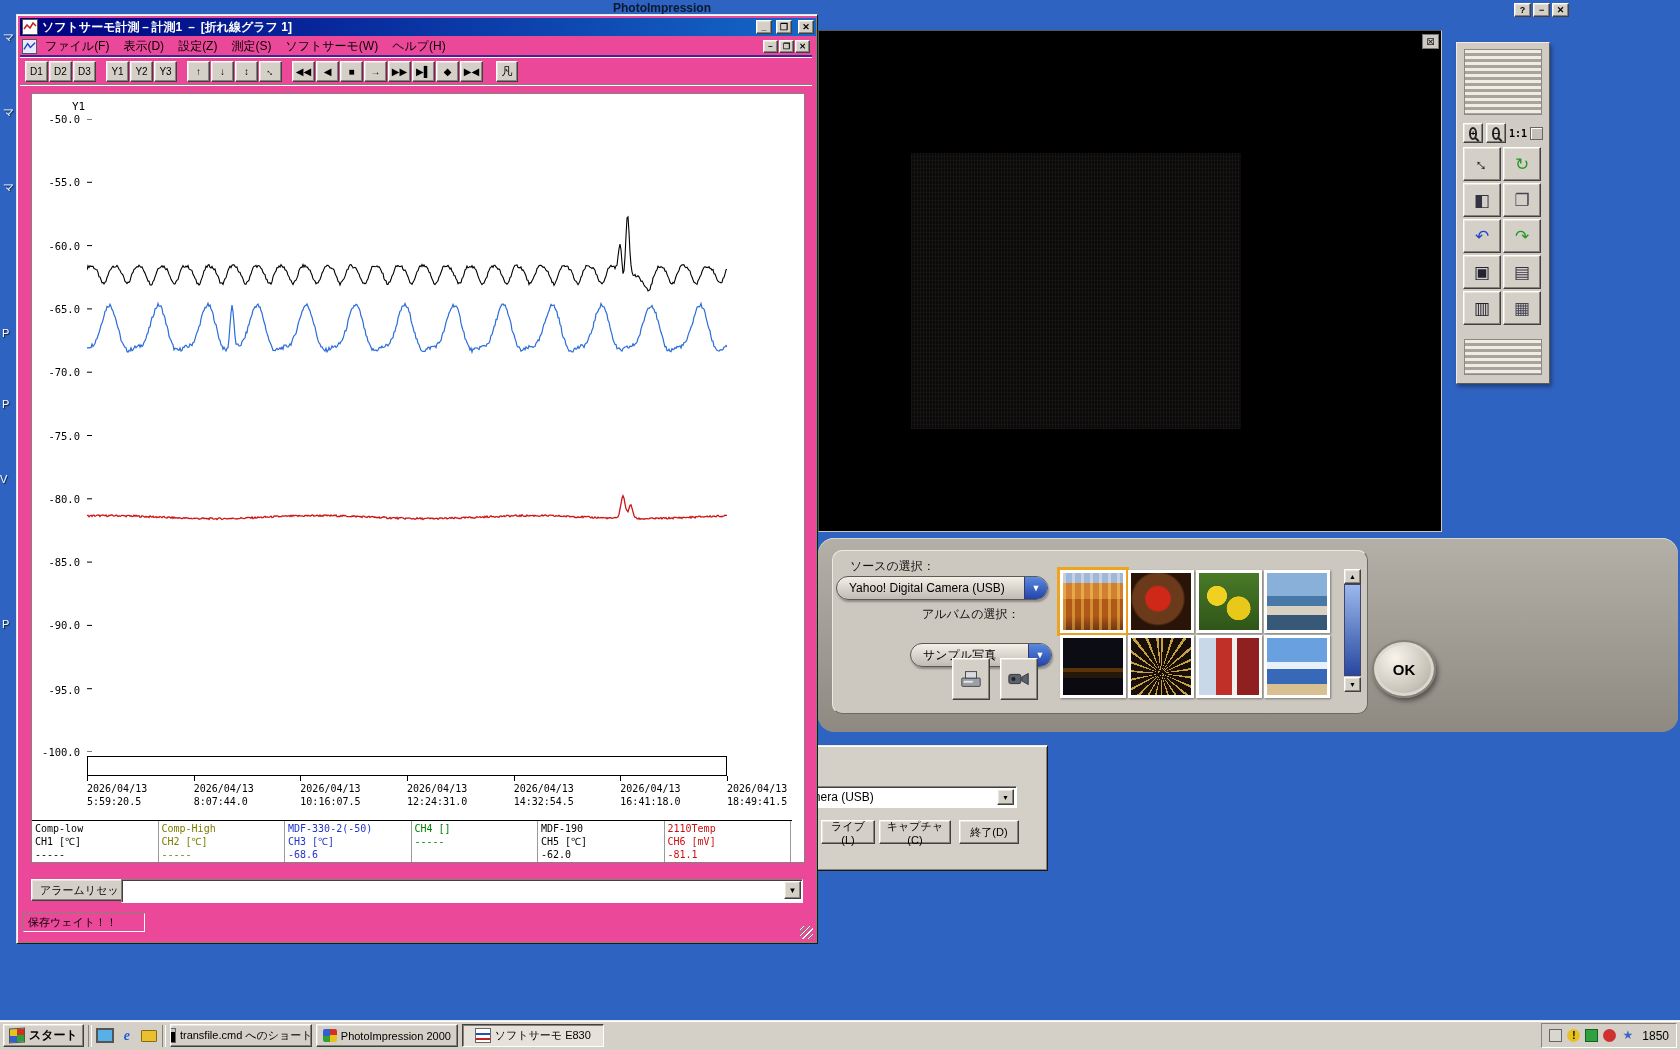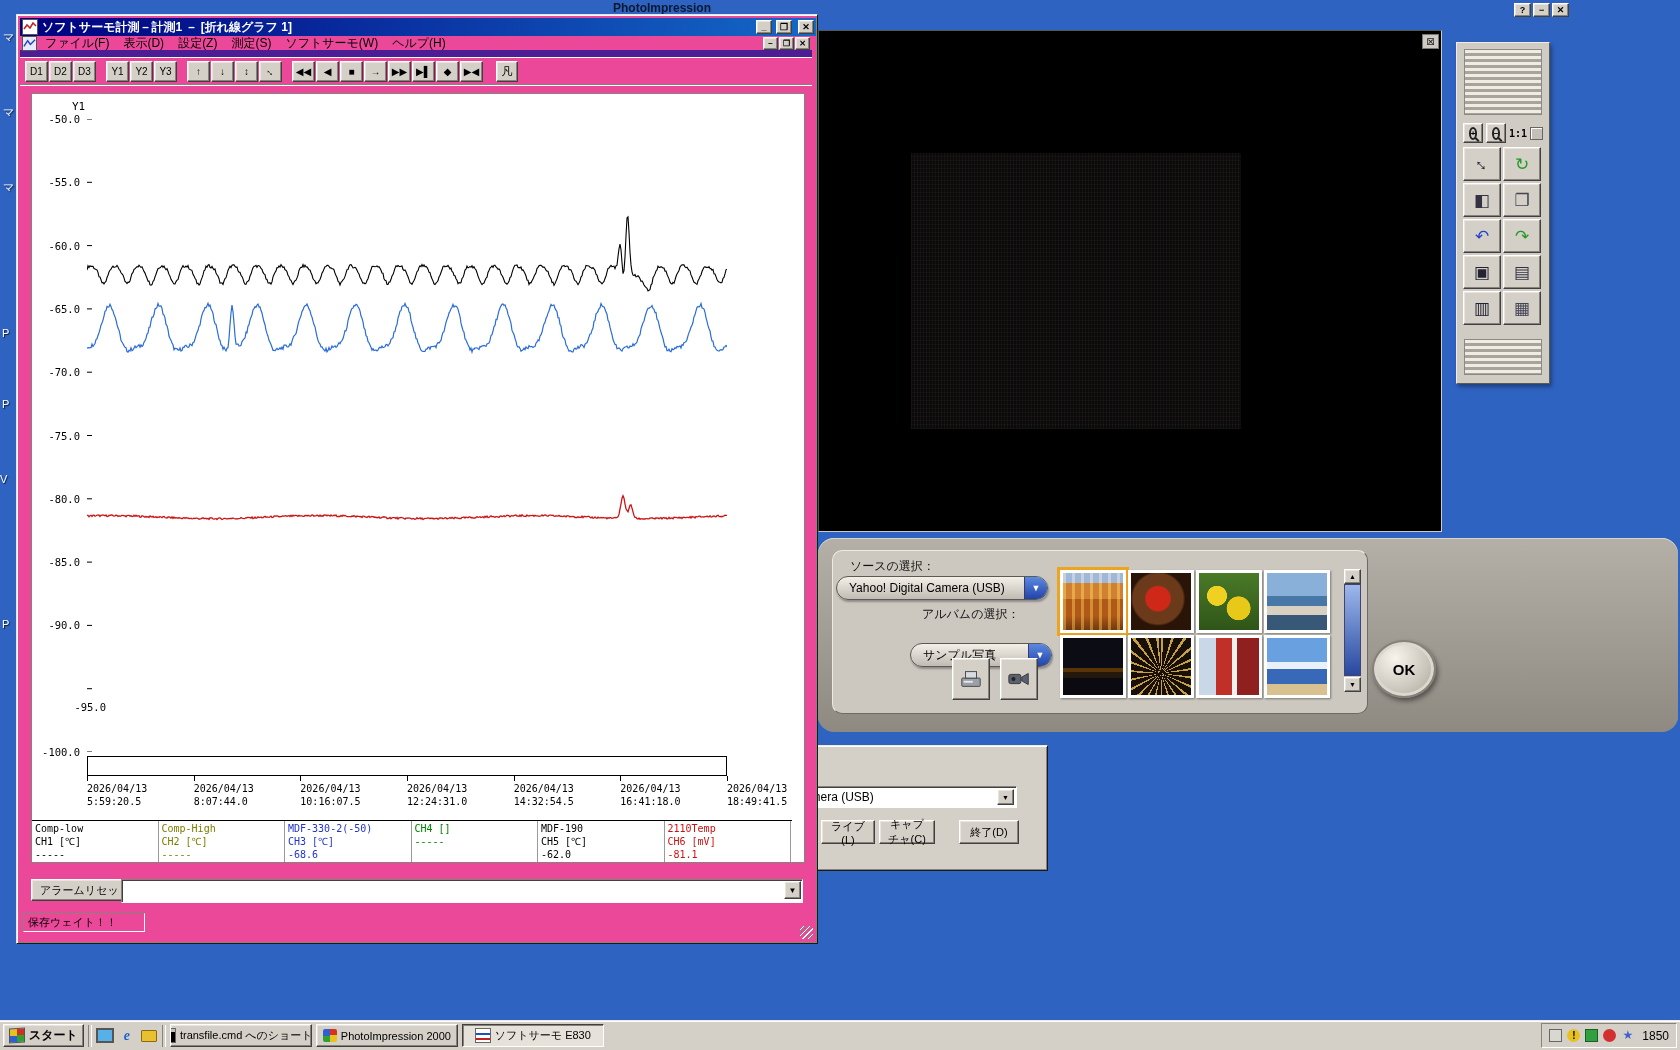--- a/index.html
+++ b/index.html
@@ -21,21 +21,21 @@
   
   .thermo{left:16px;top:14px;width:800px;height:928px;background:#ec4899;z-index:30;
           border:1px solid;border-color:#e9e5dd #1a1a1a #1a1a1a #e9e5dd;
           box-shadow:inset 1px 1px 0 #fff,inset -1px -1px 0 #87837b}
   .titlebar{left:3px;top:3px;width:792px;height:18px;background:linear-gradient(90deg,#00007e,#1468c8);
             display:flex;align-items:center;color:#fff;font-weight:bold;font-size:12px;padding:0 2px;gap:4px}
   .tb-title{flex:1;white-space:nowrap;overflow:hidden}
   .wbtn{width:16px;height:14px;font-size:9px;font-weight:bold;line-height:1}
   .app-icon{width:14px;height:14px;background:#fff;border:1px solid #555;display:inline-block}
   .menubar{left:3px;top:22px;width:792px;height:20px;display:flex;align-items:center;gap:1px;
-           border-bottom:7px solid #4c1d95;box-shadow:0 1px 0 #fff;padding:0 2px;box-sizing:border-box}
+           border-bottom:2px solid #4c1d95;box-shadow:0 1px 0 #fff;padding:0 2px;box-sizing:border-box}
   .menu-item{padding:2px 7px;font-size:12px}
   .mdi-group{margin-left:auto;display:flex;gap:1px}
   .mdibtn{width:15px;height:13px;font-size:8px;font-weight:bold}
   .toolbar{left:3px;top:43px;width:792px;height:27px;display:flex;align-items:center;gap:1px;
            padding:0 5px;border-bottom:1px solid #87837b;box-shadow:0 1px 0 #fff;box-sizing:border-box}
   .tbtn{width:23px;height:21px;font-size:10px;font-weight:normal}
   .tbtn.icon{font-size:10px}
   .tbtn.rot45 span{display:inline-block;transform:rotate(45deg)}
   .gap{margin-left:9px}
   .legend-btn{width:22px;height:21px;font-size:11px;margin-left:12px}
@@ -274,21 +274,21 @@
 </div>
 
 <button class="ok-btn abs">OK</button>
 
 <div class="capture-dialog abs">
   <div class="dlg-combo">
     <span>Yahoo! Digital Camera (USB)</span>
     <button class="combo-arrow btn raised" style="right:2px;top:2px;position:absolute;width:17px;height:16px;font-size:7px">▼</button>
   </div>
   <button class="dlg-btn btn raised" style="left:120px;width:54px">ライブ(L)</button>
-  <button class="dlg-btn btn raised" style="left:178px;width:56px">キャプチャ(C)</button>
+  <button class="dlg-btn btn raised" style="left:178px;width:72px">キャプチャ(C)</button>
   <button class="dlg-btn btn raised" style="left:258px;width:60px">終了(D)</button>
 </div>
 
 <div class="thermo abs">
   <div class="titlebar abs">
     <span class="app-icon">
       <svg width="14" height="14" viewBox="0 0 14 14">
           <rect width="14" height="14" fill="#fff"></rect>
         <polyline points="1,9 4,5 7,8 10,3 13,6" fill="none" stroke="#c02020" stroke-width="1.5"></polyline>
         </svg>
@@ -362,21 +362,21 @@
     <div id="y-ticks">
         <span class="ytick" style="top: 19px;">-50.0</span>
         <span class="ytick" style="top: 82.3px;">-55.0</span>
         <span class="ytick" style="top: 145.6px;">-60.0</span>
         <span class="ytick" style="top: 208.9px;">-65.0</span>
         <span class="ytick" style="top: 272.2px;">-70.0</span>
         <span class="ytick" style="top: 335.5px;">-75.0</span>
         <span class="ytick" style="top: 398.8px;">-80.0</span>
         <span class="ytick" style="top: 462.1px;">-85.0</span>
         <span class="ytick" style="top: 525.4px;">-90.0</span>
-        <span class="ytick" style="top: 607px; margin-left: 26px;">-95.0</span>
+        <span class="ytick" style="top: 590px;">-95.0</span>
         <span class="ytick" style="top: 652px;">-100.0</span>
       </div>
     <svg id="chart-svg" width="640" height="633">
         <line x1="0" x2="5" y1="0" y2="0" stroke="#000"></line>
         <line x1="0" x2="5" y1="63.3" y2="63.3" stroke="#000"></line>
         <line x1="0" x2="5" y1="126.6" y2="126.6" stroke="#000"></line>
         <line x1="0" x2="5" y1="189.89999999999998" y2="189.89999999999998" stroke="#000"></line>
         <line x1="0" x2="5" y1="253.2" y2="253.2" stroke="#000"></line>
         <line x1="0" x2="5" y1="316.5" y2="316.5" stroke="#000"></line>
         <line x1="0" x2="5" y1="379.79999999999995" y2="379.79999999999995" stroke="#000"></line>

